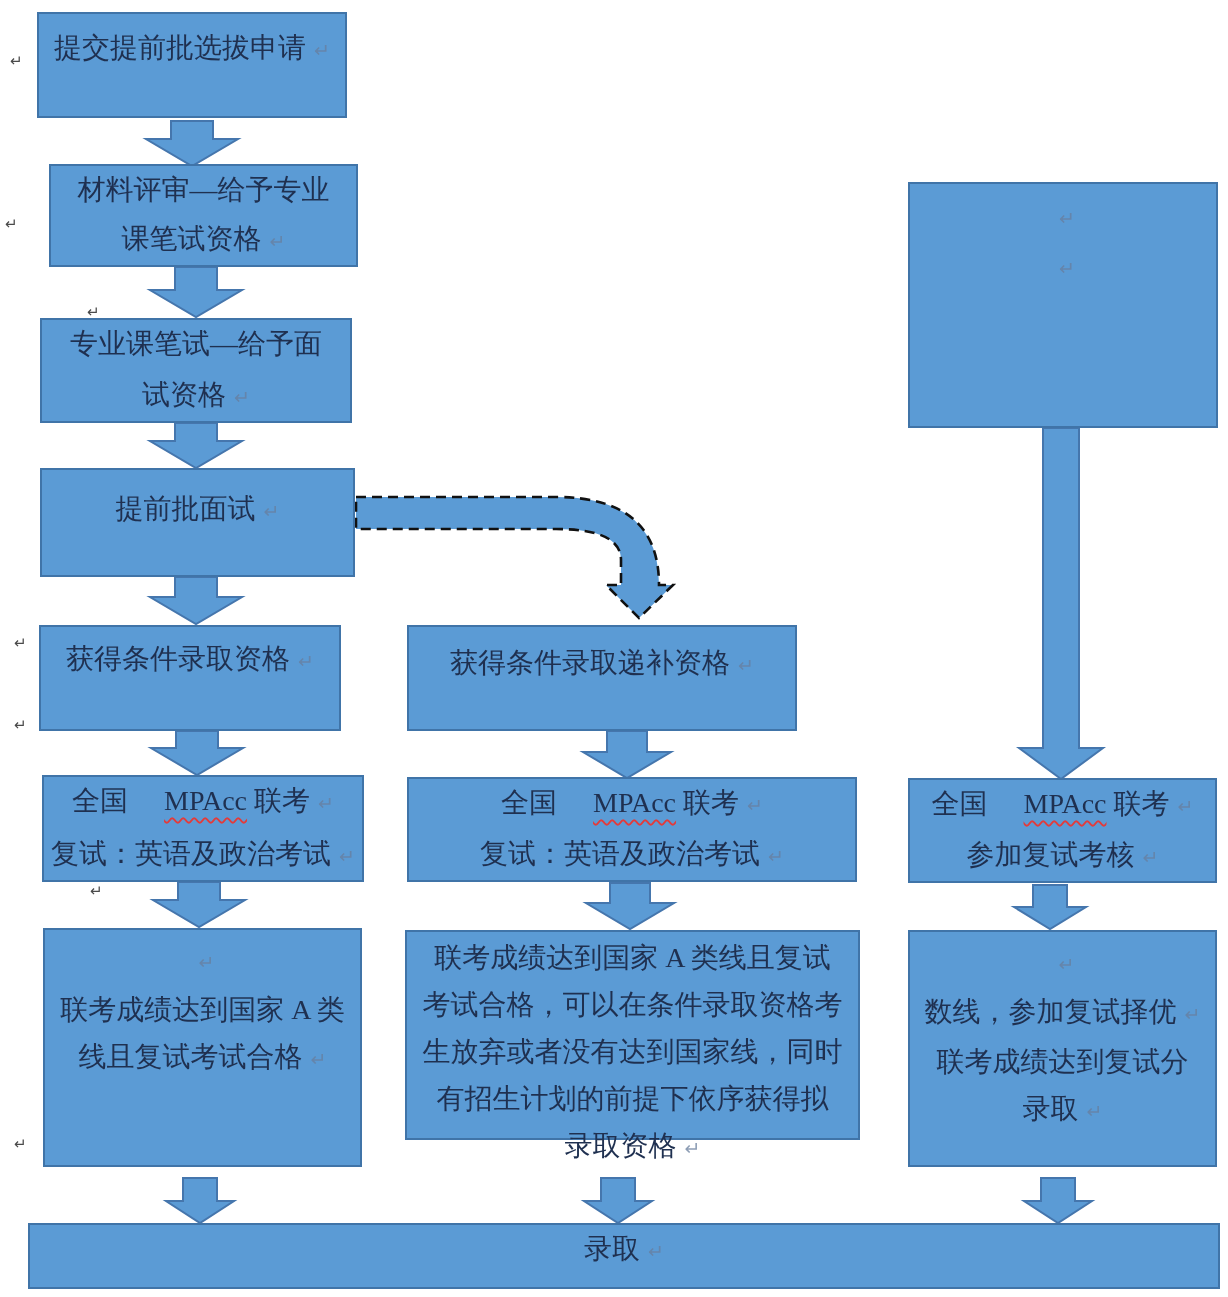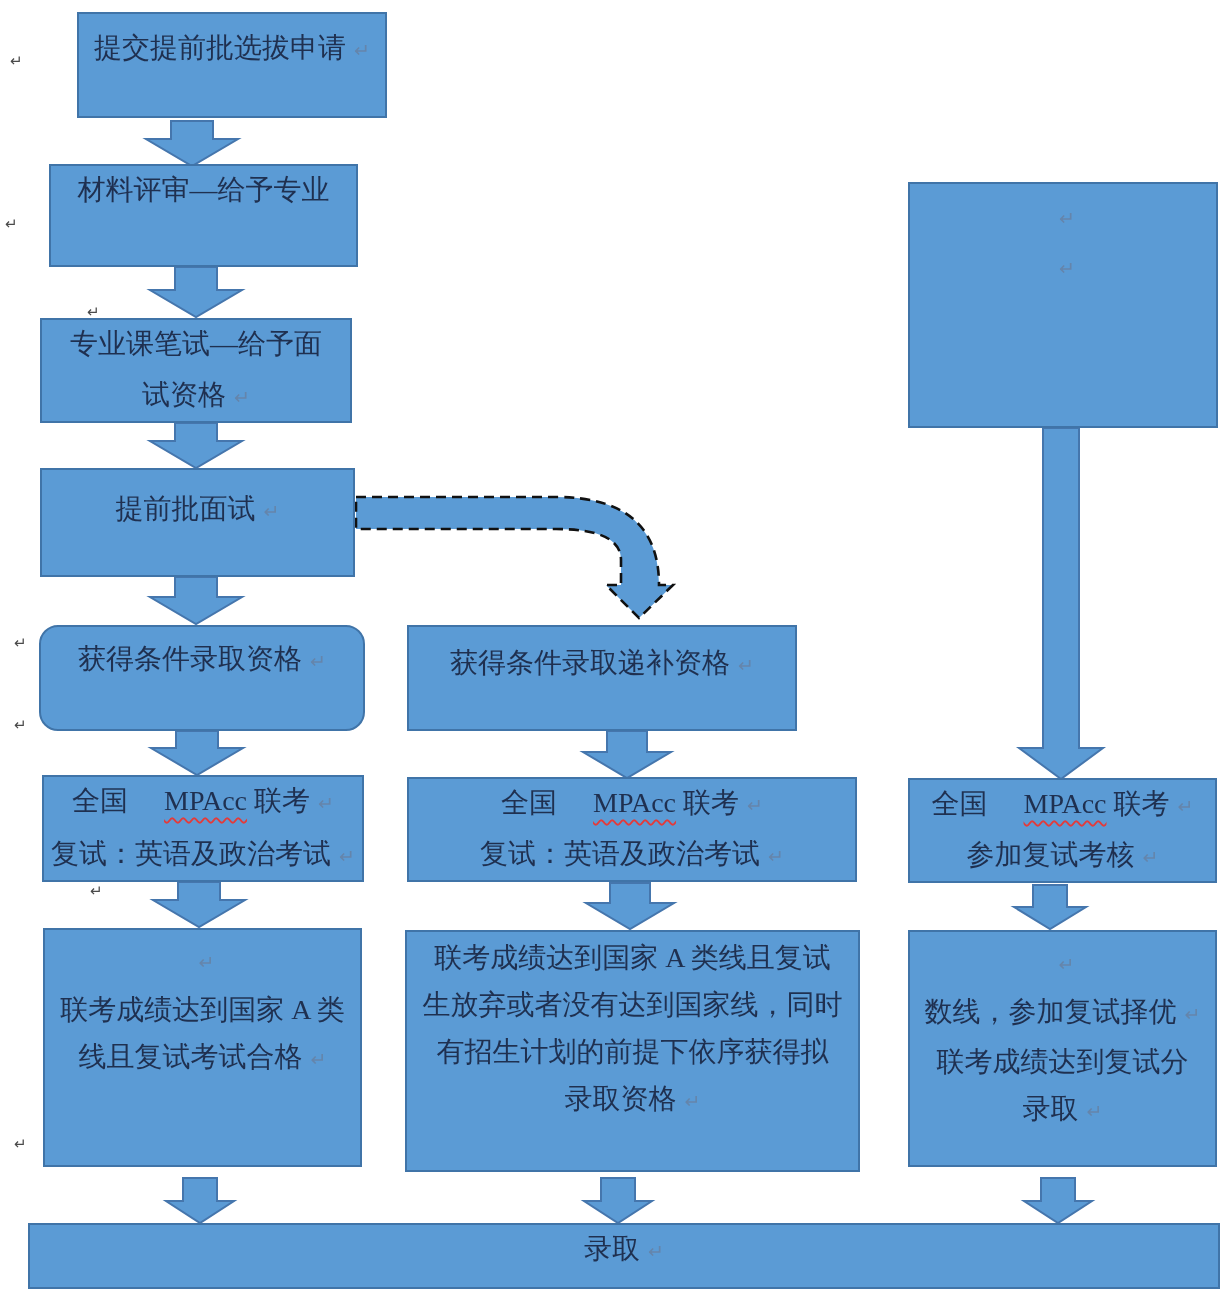--- a/index.html
+++ b/index.html
@@ -68,55 +68,57 @@
       <polygon points="178,882 220,882 220,900 245,900 199,927 153,900 178,900" fill="#5b9bd5" stroke="#4576ad" stroke-width="2" class="blockArrow"></polygon>
       <polygon points="183,1178 217,1178 217,1201 234,1201 200,1223 166,1201 183,1201" fill="#5b9bd5" stroke="#4576ad" stroke-width="2" class="blockArrow"></polygon>
       <polygon points="607,731 647,731 647,752 671,752 627,778 583,752 607,752" fill="#5b9bd5" stroke="#4576ad" stroke-width="2" class="blockArrow"></polygon>
       <polygon points="610,883 650,883 650,903 674,903 630,929 586,903 610,903" fill="#5b9bd5" stroke="#4576ad" stroke-width="2" class="blockArrow"></polygon>
       <polygon points="601,1178 635,1178 635,1201 652,1201 618,1223 584,1201 601,1201" fill="#5b9bd5" stroke="#4576ad" stroke-width="2" class="blockArrow"></polygon>
       <polygon points="1043,428 1079,428 1079,748 1103,748 1061,779 1019,748 1043,748" fill="#5b9bd5" stroke="#4576ad" stroke-width="2" class="blockArrow"></polygon>
       <polygon points="1033,885 1067,885 1067,907 1086,907 1050,929 1014,907 1033,907" fill="#5b9bd5" stroke="#4576ad" stroke-width="2" class="blockArrow"></polygon>
       <polygon points="1041,1178 1075,1178 1075,1201 1092,1201 1058,1223 1024,1201 1041,1201" fill="#5b9bd5" stroke="#4576ad" stroke-width="2" class="blockArrow"></polygon>
     </svg>
 
-  <div class="box" style="left:37px;top:12px;width:310px;height:106px;padding-top:10px;margin-left:40px;">
+  <div class="box" style="left:37px;top:12px;width:310px;height:106px;padding-top:10px;">
       <div class="line"><span>提交提前批选拔申请</span><span class="pil">↵</span></div>
     </div>
   <div class="box vcenter" style="left:49px;top:164px;width:309px;height:103px;">
       <div class="line"><span>材料评审—给予专业</span></div>
+      <div class="line"><span>课笔试资格</span><span class="pil">↵</span></div>
     </div>
   <div class="box" style="left:40px;top:468px;width:315px;height:109px;padding-top:15px;">
       <div class="line"><span>提前批面试</span><span class="pil">↵</span></div>
     </div>
   <div class="box vcenter" style="left:40px;top:318px;width:312px;height:105px;">
       <div class="line"><span>专业课笔试—给予面</span></div>
       <div class="line"><span>试资格</span><span class="pil">↵</span></div>
     </div>
-  <div class="box" style="left:39px;top:625px;width:326px;height:106px;padding-top:8px;border-radius:19px;">
+  <div class="box" style="left:39px;top:625px;width:302px;height:106px;padding-top:8px;">
       <div class="line"><span>获得条件录取资格</span><span class="pil">↵</span></div>
     </div>
   <div class="box vcenter" style="left:42px;top:775px;width:322px;height:107px;">
       <div class="line"><span>全国 </span><span class="wavy">MPAcc</span><span> 联考</span><span class="pil">↵</span></div>
       <div class="line"><span>复试：英语及政治考试</span><span class="pil">↵</span></div>
     </div>
   <div class="box" style="left:43px;top:928px;width:319px;height:239px;padding-top:6px;">
       <div class="line"><span class="pil">↵</span></div>
       <div class="line"><span>联考成绩达到国家 A 类</span></div>
       <div class="line"><span>线且复试考试合格</span><span class="pil">↵</span></div>
     </div>
 
   <div class="box" style="left:407px;top:625px;width:390px;height:106px;padding-top:12px;">
       <div class="line"><span>获得条件录取递补资格</span><span class="pil">↵</span></div>
     </div>
   <div class="box vcenter" style="left:407px;top:777px;width:450px;height:105px;">
       <div class="line"><span>全国 </span><span class="wavy">MPAcc</span><span> 联考</span><span class="pil">↵</span></div>
       <div class="line"><span>复试：英语及政治考试</span><span class="pil">↵</span></div>
     </div>
-  <div class="box" style="left:405px;top:930px;width:455px;height:242px;padding-top:2px;">
+  <div class="box" style="left:405px;top:930px;width:455px;height:210px;padding-top:2px;">
       <div class="line"><span>联考成绩达到国家 A 类线且复试</span></div>
+      <div class="line"><span>考试合格，可以在条件录取资格考</span></div>
       <div class="line"><span>生放弃或者没有达到国家线，同时</span></div>
       <div class="line"><span>有招生计划的前提下依序获得拟</span></div>
       <div class="line"><span>录取资格</span><span class="pil">↵</span></div>
     </div>
 
   <div class="box" style="left:908px;top:182px;width:310px;height:246px;padding-top:8px;">
       <div class="line"><span class="pil">↵</span></div>
       <div class="line"><span class="pil">↵</span></div>
     </div>
   <div class="box vcenter" style="left:908px;top:778px;width:309px;height:105px;">

